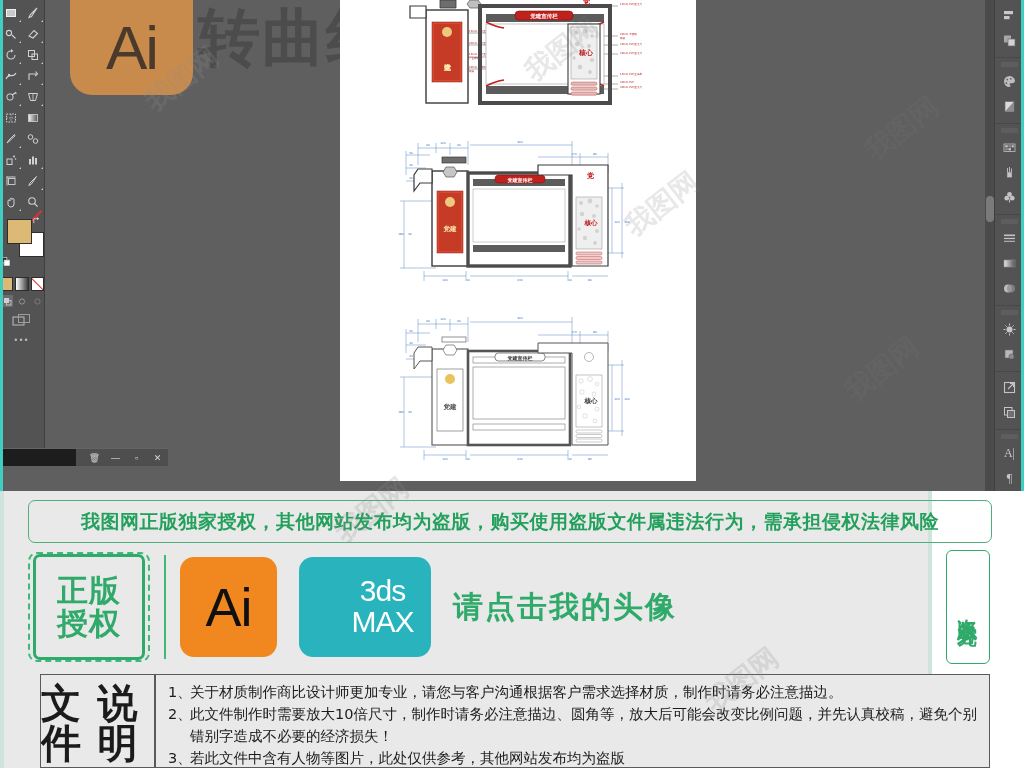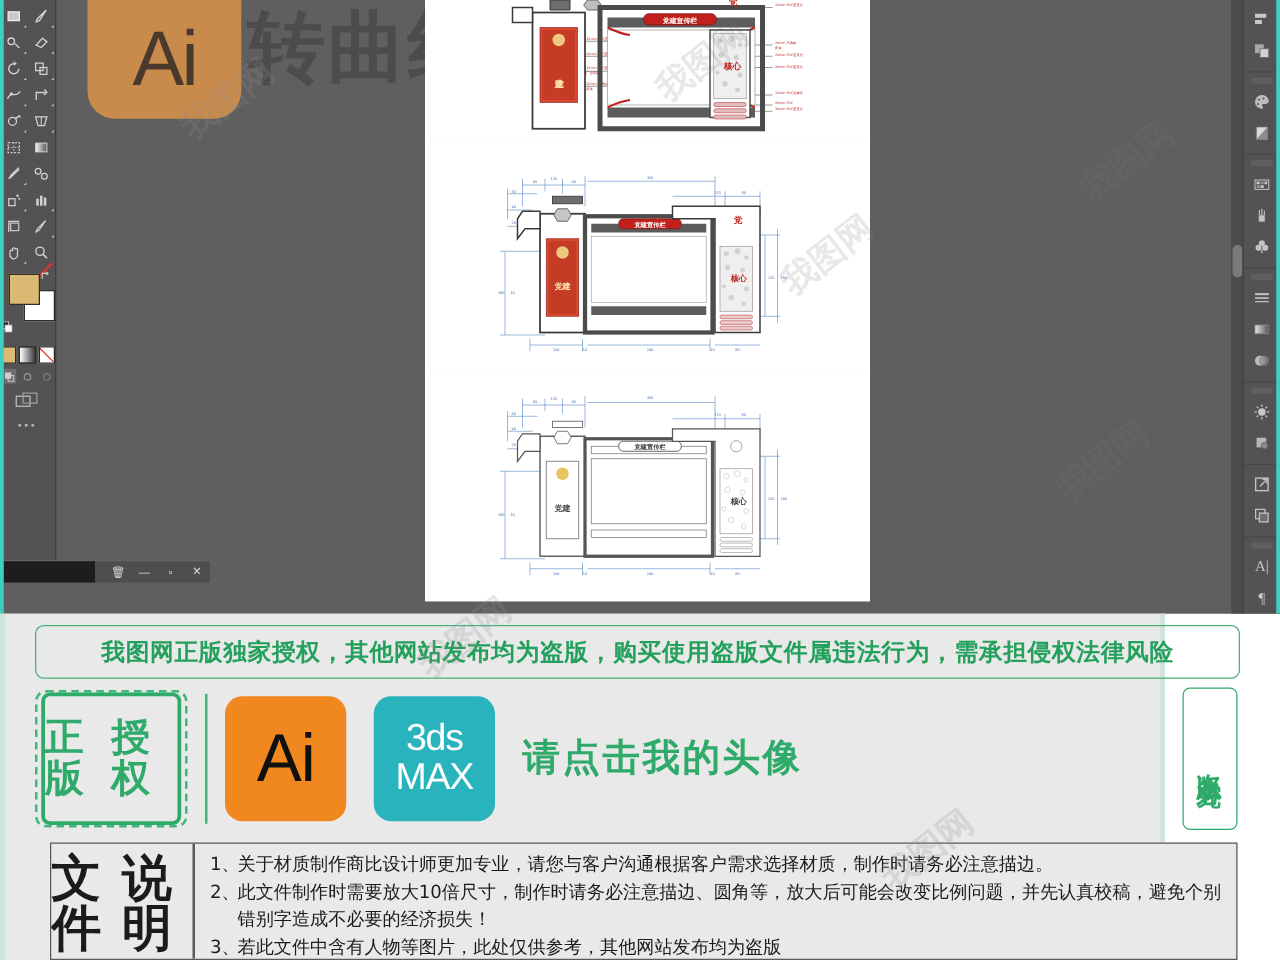--- a/index.html
+++ b/index.html
@@ -71,30 +71,30 @@
   
   .promo{position:absolute;left:0;top:491px;width:932px;height:277px;background:#e9e9e9;}
   .promo-edge{position:absolute;left:0;top:0;width:4px;height:277px;background:#cfe4dd;}
   .promo-edge.r{left:auto;right:0;}
 
   .banner{position:absolute;left:28px;top:9px;width:962px;height:41px;border:1px solid #4caf7d;border-radius:7px;display:flex;align-items:center;justify-content:center;}
   .banner span{color:#23a05c;font-size:19px;font-weight:700;font-family:"DejaVu Sans",sans-serif;letter-spacing:.5px;white-space:nowrap;}
 
   .row2{position:absolute;left:28px;top:57px;width:962px;height:118px;display:flex;align-items:center;}
   .zb{width:122px;height:110px;border:2px dashed #3fb87a;border-radius:9px;display:flex;align-items:center;justify-content:center;padding:3px;box-sizing:border-box;}
-  .zb-in{width:100%;height:100%;border:3px solid #2faa6a;border-radius:7px;display:flex;flex-direction:row;align-items:center;justify-content:center;}
+  .zb-in{width:100%;height:100%;border:3px solid #2faa6a;border-radius:7px;display:flex;flex-direction:column;align-items:center;justify-content:center;text-align:center;}
   .zb-in b{color:#2faa6a;font-size:31px;line-height:1.05;font-family:"DejaVu Sans",sans-serif;font-weight:700;letter-spacing:1px;}
   .vsep{width:2px;height:104px;background:#3fb87a;margin:0 14px;}
 
   .sqbadge{width:97px;height:100px;border-radius:14px;display:flex;flex-direction:column;align-items:center;justify-content:center;margin-right:22px;}
   .sqbadge.ai{background:#f0871f;}
   .sqbadge.ai span{font-size:54px;color:#101010;font-family:"Liberation Sans",sans-serif;letter-spacing:-1px;}
   .sqbadge.cdr{background:#6cb742;}
   .sqbadge.cdr span{font-size:41px;color:#101010;font-family:"Liberation Sans",sans-serif;letter-spacing:-1px;}
-  .sqbadge.max{background:#29b4bd;}
+  .sqbadge.max{background:#29b4bd;padding-left:35px;}
   .sqbadge.max span{font-size:30px;color:#fff;font-family:"Liberation Sans",sans-serif;line-height:1.02;letter-spacing:-1px;}
 
   .cta{flex:1;display:flex;flex-direction:column;justify-content:center;}
   .cta b{color:#2faa6a;font-size:30px;line-height:1.12;font-family:"DejaVu Sans",sans-serif;font-weight:700;letter-spacing:2px;white-space:nowrap;}
   .cta b.u{text-decoration:underline;text-decoration-thickness:2px;text-underline-offset:3px;}
 
   .vbox{width:42px;height:112px;border:1.5px solid #2faa6a;border-radius:6px;display:flex;align-items:center;justify-content:center;}
   .vbox span{writing-mode:vertical-rl;color:#2faa6a;font-size:20px;font-weight:700;font-family:"DejaVu Sans",sans-serif;letter-spacing:2px;}
 
   .notes{position:absolute;left:40px;top:183px;width:950px;height:94px;border:1px solid #5a5a5a;background:#e9e9e9;display:flex;overflow:hidden;box-sizing:border-box;}

